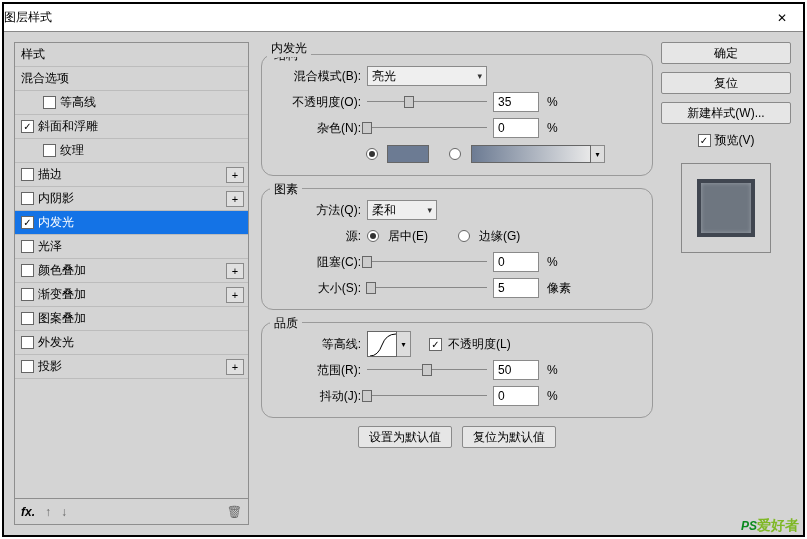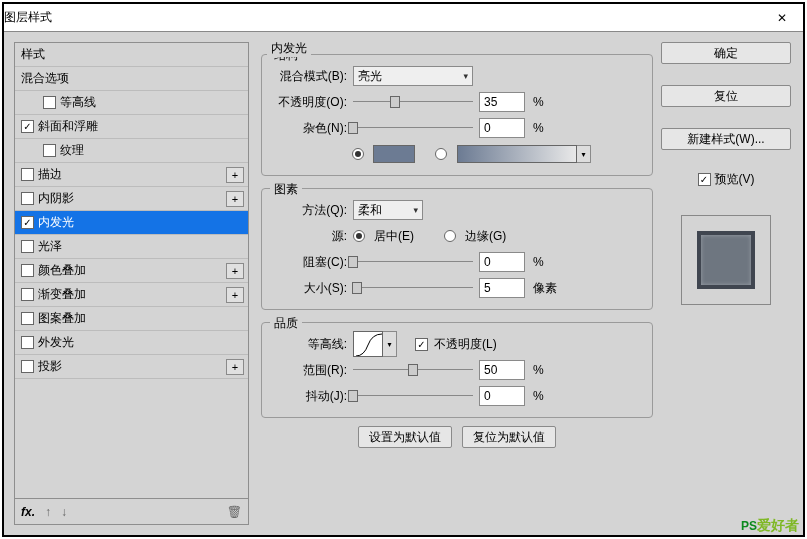--- a/index.html
+++ b/index.html
@@ -11,48 +11,48 @@
 .sidebar{width:235px;background:#d4d4d4;border:1px solid #8e8e8e;display:flex;flex-direction:column}
 .side-row{height:24px;display:flex;align-items:center;padding:0 6px;border-bottom:1px solid #bcbcbc;position:relative;cursor:pointer}
 .side-row.selected{background:#1473e6;color:#fff}
 .side-row .cb{margin-right:4px}
 .side-row.indent{padding-left:28px}
 .plus-box{position:absolute;right:4px;width:18px;height:16px;border:1px solid #8a8a8a;background:#e0e0e0;display:flex;align-items:center;justify-content:center;font-size:11px;cursor:pointer}
 .side-footer{margin-top:auto;height:26px;border-top:1px solid #8e8e8e;display:flex;align-items:center;padding:9px 6px;gap:10px}
 .fx{font-style:italic;font-weight:bold}
 .arrow{color:#666}
 .main{flex:1;padding:0 8px;position:relative}
-.section{border:1px solid #9a9a9a;border-radius:4px;padding:8px 10px 8px 0;margin-bottom:8px;position:relative;margin-top:12px}
+.section{border:1px solid #9a9a9a;border-radius:12px;padding:8px 10px 8px 14px;margin-bottom:8px;position:relative;margin-top:12px}
 .sec-title{position:absolute;top:-8px;left:8px;background:#d4d4d4;padding:0 4px}
 .row{display:flex;align-items:center;height:26px;gap:6px}
 .lbl{width:85px;text-align:right}
 .select{border:1px solid #8a8a8a;background:#efefef;height:20px;padding:0 4px;display:flex;align-items:center;justify-content:space-between;cursor:pointer}
 .select .caret{font-size:9px;color:#333}
 .slider{flex:0 0 120px;height:20px;position:relative}
 .slider-track{position:absolute;top:9px;left:0;right:0;height:1px;background:#888}
 .slider-thumb{position:absolute;top:4px;width:10px;height:12px;background:#ccc;border:1px solid #666;transform:translateX(-50%)}
 .num{width:46px;height:20px;border:1px solid #8a8a8a;background:#fff;text-align:left;padding:0 4px;display:flex;align-items:center}
 .unit{margin-left:2px}
 .radio{width:12px;height:12px;border:1px solid #666;border-radius:50%;display:inline-flex;align-items:center;justify-content:center;margin-right:3px;background:#fff}
 .radio.sel::after{content:"";width:6px;height:6px;background:#333;border-radius:50%}
 .color-swatch{width:42px;height:18px;border:1px solid #666;background:#6c7b93}
 .grad-swatch{width:120px;height:18px;border:1px solid #666;background:linear-gradient(to right,#6c7b93,#e8e8e8)}
 .grad-wrap{display:flex;align-items:center;border:1px solid transparent}
 .dd-caret{width:14px;height:18px;border:1px solid #8a8a8a;border-left:none;background:#ddd;display:flex;align-items:center;justify-content:center;font-size:8px}
 .contour-swatch{width:30px;height:26px;border:1px solid #666;background:#fff;position:relative;overflow:hidden}
 .contour-swatch svg{position:absolute;top:0;left:0}
 .btn{border:1px solid #8a8a8a;background:#e6e6e6;height:22px;padding:0 10px;display:flex;align-items:center;justify-content:center;cursor:pointer;border-radius:2px}
 .btn-row{display:flex;gap:10px;justify-content:center;margin-top:8px}
-.rightcol{width:130px;display:flex;flex-direction:column;gap:21px;align-items:stretch}
+.rightcol{width:130px;display:flex;flex-direction:column;gap:8px;align-items:stretch}
 .rightcol .btn{width:100%}
 .preview-cb{display:flex;align-items:center;justify-content:center;gap:4px;margin-top:0}
 .preview-box{width:90px;height:90px;border:1px solid #888;background:#d4d4d4;margin:6px auto 0;display:flex;align-items:center;justify-content:center}
 .preview-inner{width:58px;height:58px;background:#6e7680;border:4px solid #404650;box-shadow:inset 0 0 4px rgba(255,255,255,.3)}
 .watermark{position:absolute;bottom:4px;right:8px;font-size:18px;font-weight:bold;pointer-events:none}
-.watermark .ps{color:#0b8a1e;font-family:Arial}
+.watermark .ps{color:#0b8a1e;font-style:italic;font-family:Arial}
 .watermark .cn{color:#7fb825;font-size:14px}
 .cb{width:13px;height:13px;border:1px solid #666;background:#fff;display:inline-flex;align-items:center;justify-content:center;font-size:10px;color:#000}
 .cb.checked::after{content:"✓"}
 .main-outer{position:relative;flex:1;margin-left:4px}
 .main-title{position:absolute;top:-2px;left:14px;background:#d4d4d4;padding:0 4px;z-index:2}
 </style>
 </head>
 <body>
 
 <div class="outer">

